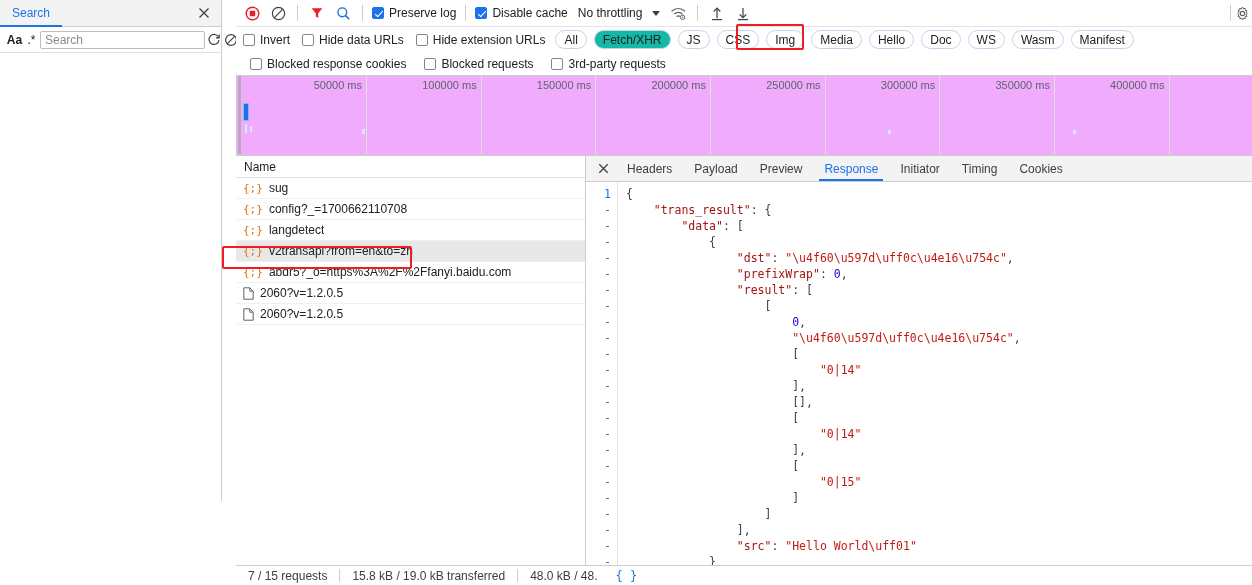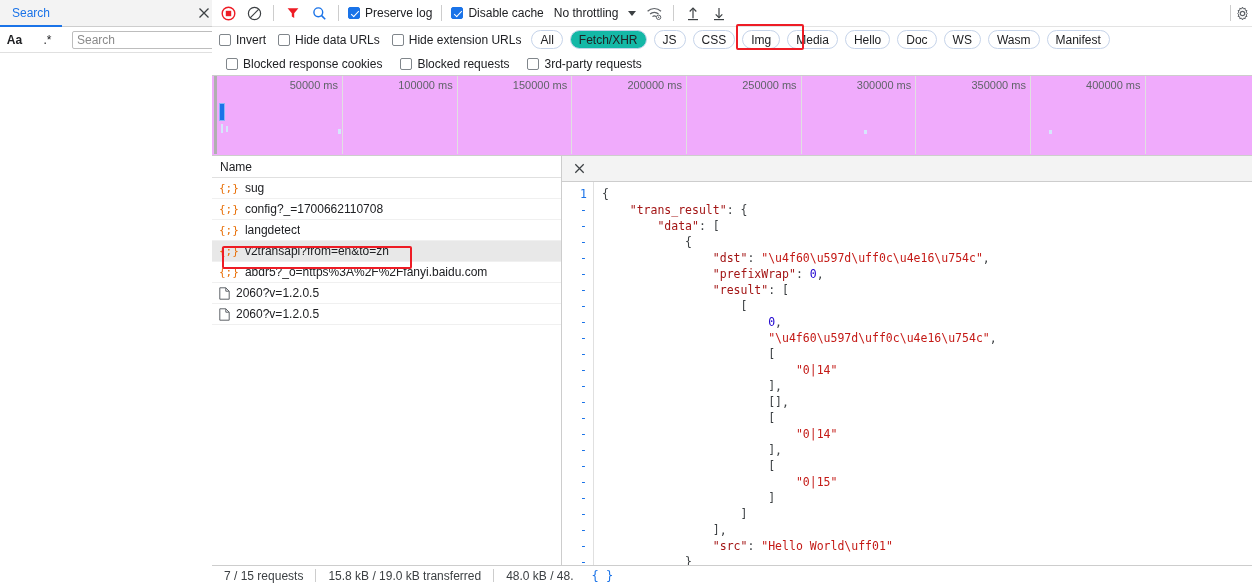--- a/index.html
+++ b/index.html
@@ -31,40 +31,40 @@
     border-bottom: 2px solid #1a73e8;
     background: #f3f3f3; margin-bottom: -1px;
   }
   #search-close {
     position: absolute; right: 6px; top: 0; bottom: 0;
     width: 22px; display: flex; align-items: center; justify-content: center;
     color: #3c4043; font-size: 15px; cursor: pointer;
   }
   #search-toolbar {
     height: 26px; display: flex; align-items: center;
-    gap: 16px; padding: 0 6px;
+    gap: 0; padding: 0 6px;
     border-bottom: 1px solid #e0e0e0; background: #fff;
   }
   .s-btn {
     font-size: 12px; color: #202124; cursor: pointer;
     display: flex; align-items: center; justify-content: center;
     min-width: 17px; height: 18px;
   }
   .s-btn.bold { font-weight: bold; font-size: 12px; }
   #search-field {
     flex: 1; height: 18px; border: 1px solid #bdbdbd; border-radius: 2px;
     font-size: 12px; padding: 0 4px; color: #202124;
     font-family: "Liberation Sans", sans-serif; outline: none; background:#fff;
   }
   #search-field::placeholder { color: #8a8a8a; }
   #search-results { background: #fff; height: calc(585px - 54px); }
 
   
   #network-panel {
-    position: absolute; left: 212px; top: 0; right: 0; height: 585px;
+    position: absolute; left: 236px; top: 0; right: 0; height: 585px;
     background: #fff; display: flex; flex-direction: column;
   }
 
   
   #net-toolbar {
     height: 27px; min-height:27px; display: flex; align-items: center;
     padding: 0 4px; gap: 2px; background: #fff;
     border-bottom: 1px solid #e3e3e3;
   }
   .tb-icon {
@@ -474,20 +474,43 @@
           </div>
       </div>
 
       <div id="detail">
         <div id="detail-tabs">
           <div id="detail-close">
             <svg width="11" height="11" viewBox="0 0 11 11" aria-hidden="true">
               <path d="M1.3 1.3 L9.7 9.7 M9.7 1.3 L1.3 9.7" stroke="#3c4043" stroke-width="1.25" fill="none"></path>
             </svg>
           </div>
+          <div id="detail-tab-container" style="display:flex;">
+              <div class="dtab">
+                <span>Headers</span>
+              </div>
+              <div class="dtab">
+                <span>Payload</span>
+              </div>
+              <div class="dtab">
+                <span>Preview</span>
+              </div>
+              <div class="dtab active">
+                <span>Response</span>
+              </div>
+              <div class="dtab">
+                <span>Initiator</span>
+              </div>
+              <div class="dtab">
+                <span>Timing</span>
+              </div>
+              <div class="dtab">
+                <span>Cookies</span>
+              </div>
+            </div>
         </div>
         <div id="response-body">
           <div id="gutter">
               <div class="gl">1</div>
               <div class="gl">-</div>
               <div class="gl">-</div>
               <div class="gl">-</div>
               <div class="gl">-</div>
               <div class="gl">-</div>
               <div class="gl">-</div>

